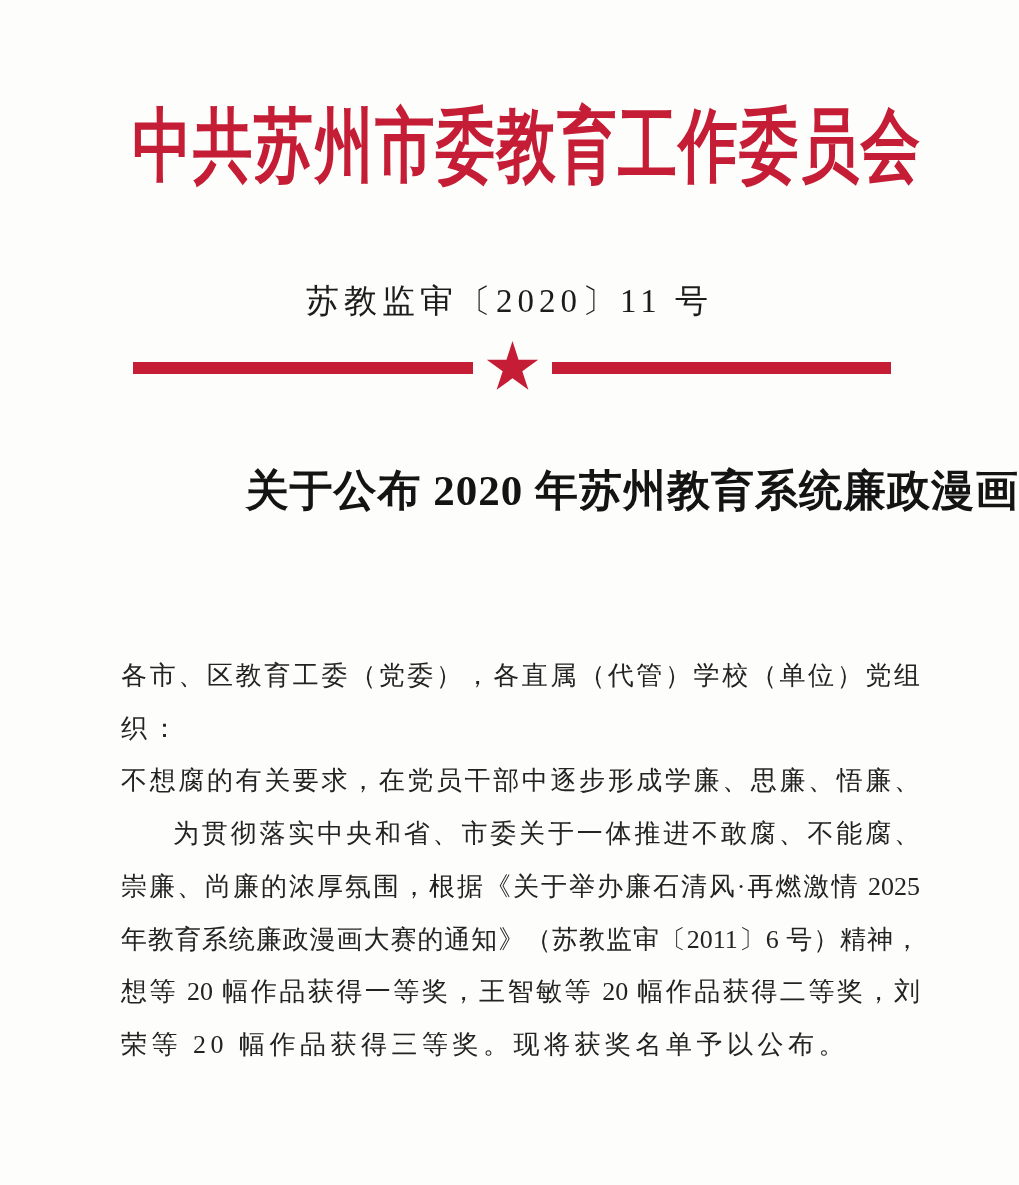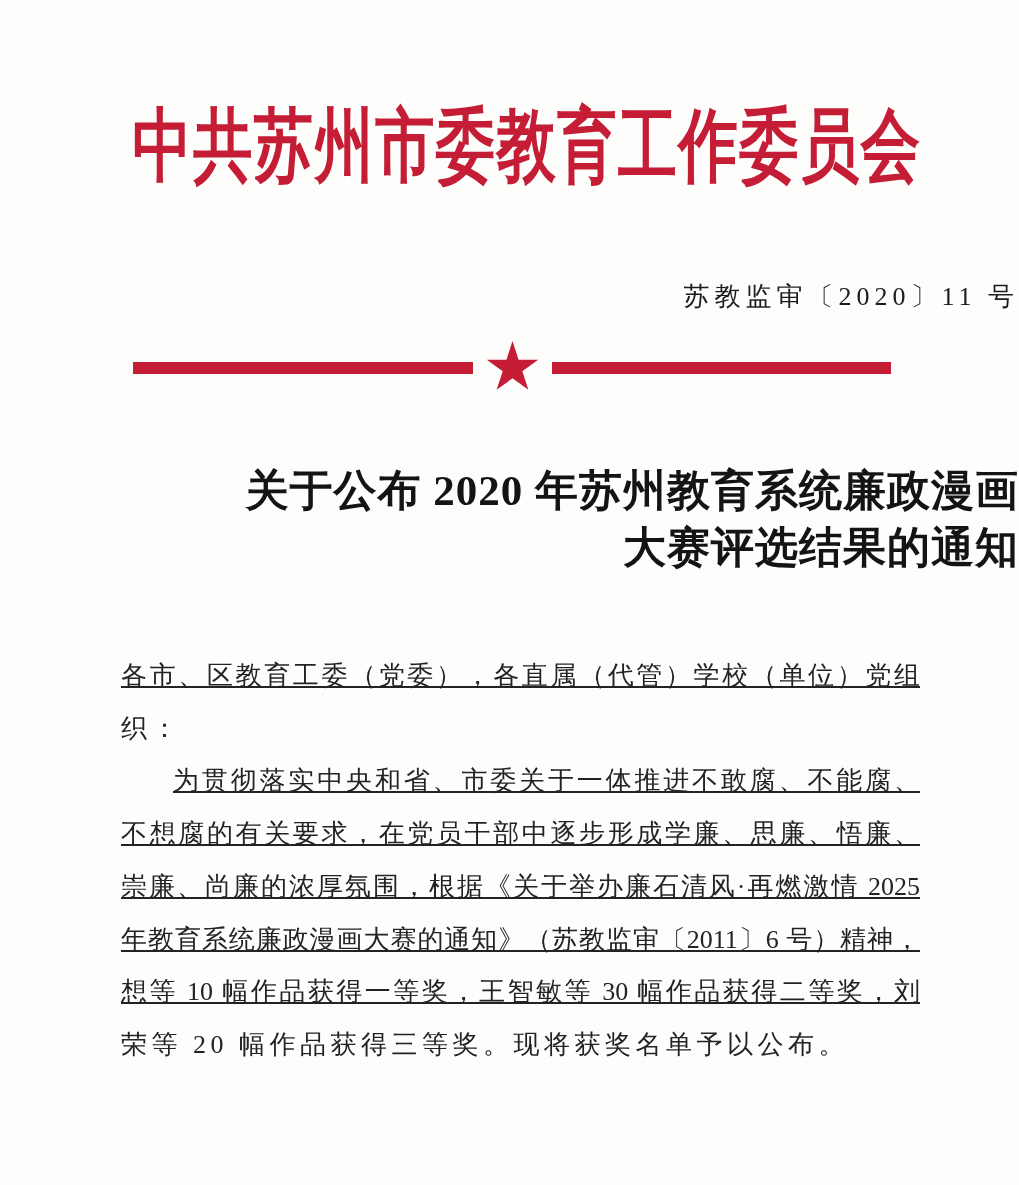--- a/index.html
+++ b/index.html
@@ -24,23 +24,23 @@
     font-size:80px;font-weight:700;
     line-height:1.1;
     white-space:nowrap;
     transform:scaleX(0.74);
     transform-origin:50% 50%;
     letter-spacing:2px;
   }
   
   .doc-number{
     position:absolute;top:279px;left:0;width:100%;
-    text-align:right;
+    text-align:center;
     color:#1c1c1c;
-    font-size:26px;
+    font-size:33px;
     letter-spacing:5px;
   }
   
   .divider{
     position:absolute;top:341px;left:133px;width:758px;height:54px;
     display:flex;align-items:center;gap:11px;
   }
   .divider .bar{flex:1 1 auto;height:12px;background:var(--red);}
   .divider .star{width:57px;height:54px;flex:0 0 auto;display:block;}
   .divider .star polygon{fill:var(--red);}
@@ -59,21 +59,20 @@
     position:absolute;top:650px;left:121px;width:799px;
     color:var(--ink-body);
     font-size:26px;
     line-height:52.7px;
     font-weight:400;
   }
   .line{min-height:52.7px;}
   .line.just{
     text-align:justify;
     text-align-last:justify;
-    text-decoration:underline;
   }
   .line.left{
     text-align:left;
     letter-spacing:4.5px;
   }
   .line.indent{text-indent:2em;}
 </style>
 </head>
 <body>
 
@@ -86,27 +85,26 @@
   <div class="divider">
     <div class="bar"></div>
     <svg class="star" viewBox="0 0 100 100" aria-hidden="true">
       <polygon points="50,0 61.2,34.6 97.6,34.6 68.2,55.9 79.4,90.5 50,69.1 20.6,90.5 31.8,55.9 2.4,34.6 38.8,34.6"></polygon>
     </svg>
     <div class="bar"></div>
   </div>
 
   <h1 class="doc-title">
     <span>关于公布 2020 年苏州教育系统廉政漫画</span>
-    <span>大赛评选结果的通知</span>
   </h1>
 
   <div class="body-block">
     <div class="line just">各市、区教育工委（党委），各直属（代管）学校（单位）党组</div>
     <div class="line left">织：</div>
+    <div class="line just">不想腐的有关要求，在党员干部中逐步形成学廉、思廉、悟廉、</div>
     <div class="line just indent">为贯彻落实中央和省、市委关于一体推进不敢腐、不能腐、</div>
-    <div class="line just">不想腐的有关要求，在党员干部中逐步形成学廉、思廉、悟廉、</div>
     <div class="line just">崇廉、尚廉的浓厚氛围，根据《关于举办廉石清风·再燃激情 2025</div>
     <div class="line just">年教育系统廉政漫画大赛的通知》（苏教监审〔2011〕6 号）精神，</div>
-    <div class="line just">想等 10 幅作品获得一等奖，王智敏等 30 幅作品获得二等奖，刘</div>
+    <div class="line just">想等 20 幅作品获得一等奖，王智敏等 20 幅作品获得二等奖，刘</div>
     <div class="line left">荣等 20 幅作品获得三等奖。现将获奖名单予以公布。</div>
   </div>
 
 </div>
 
 </body></html>

